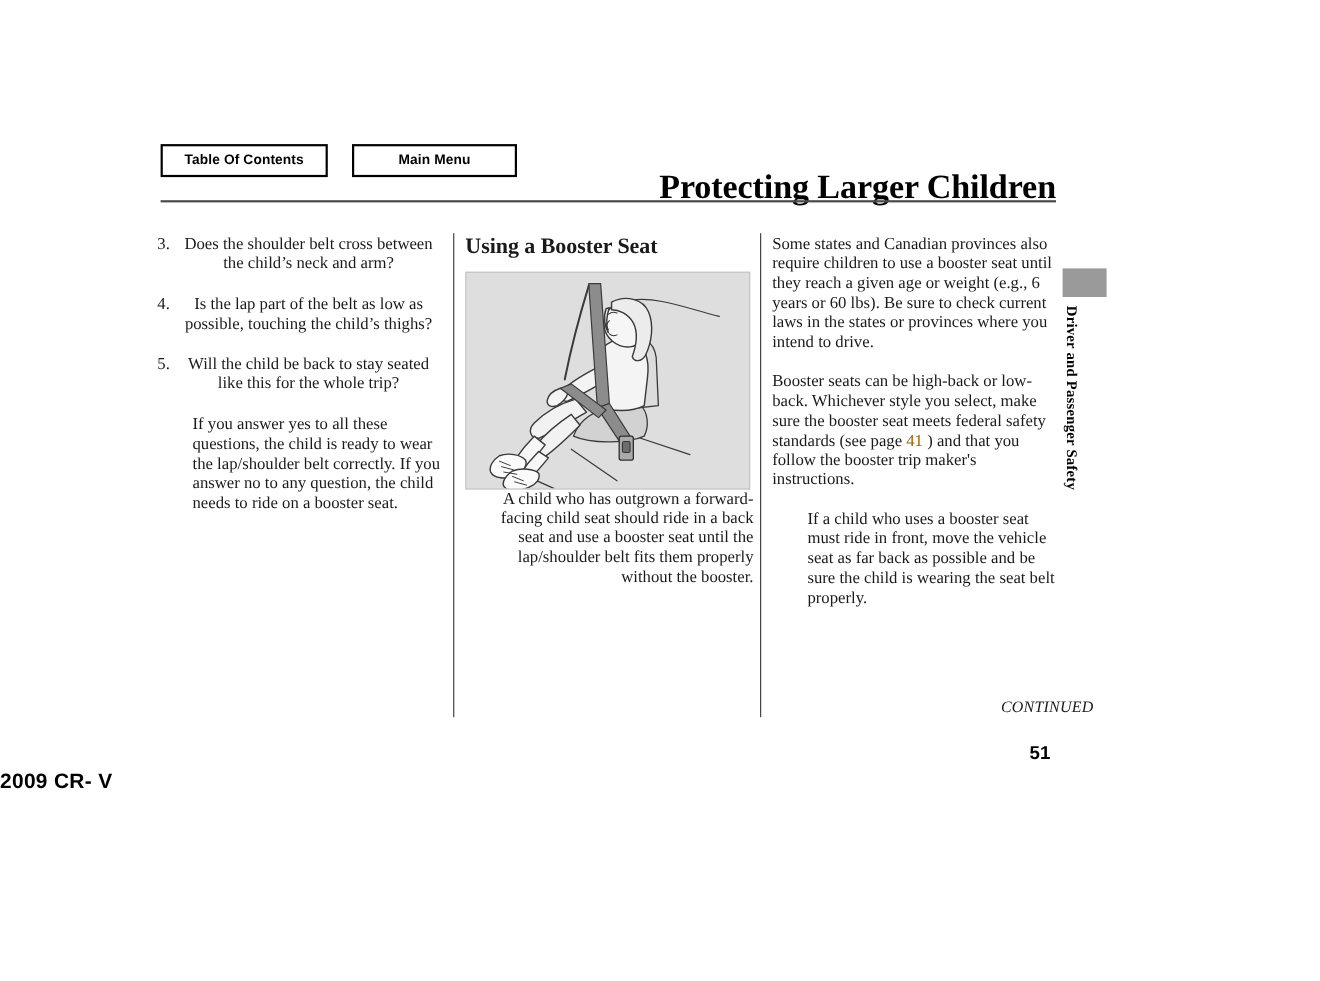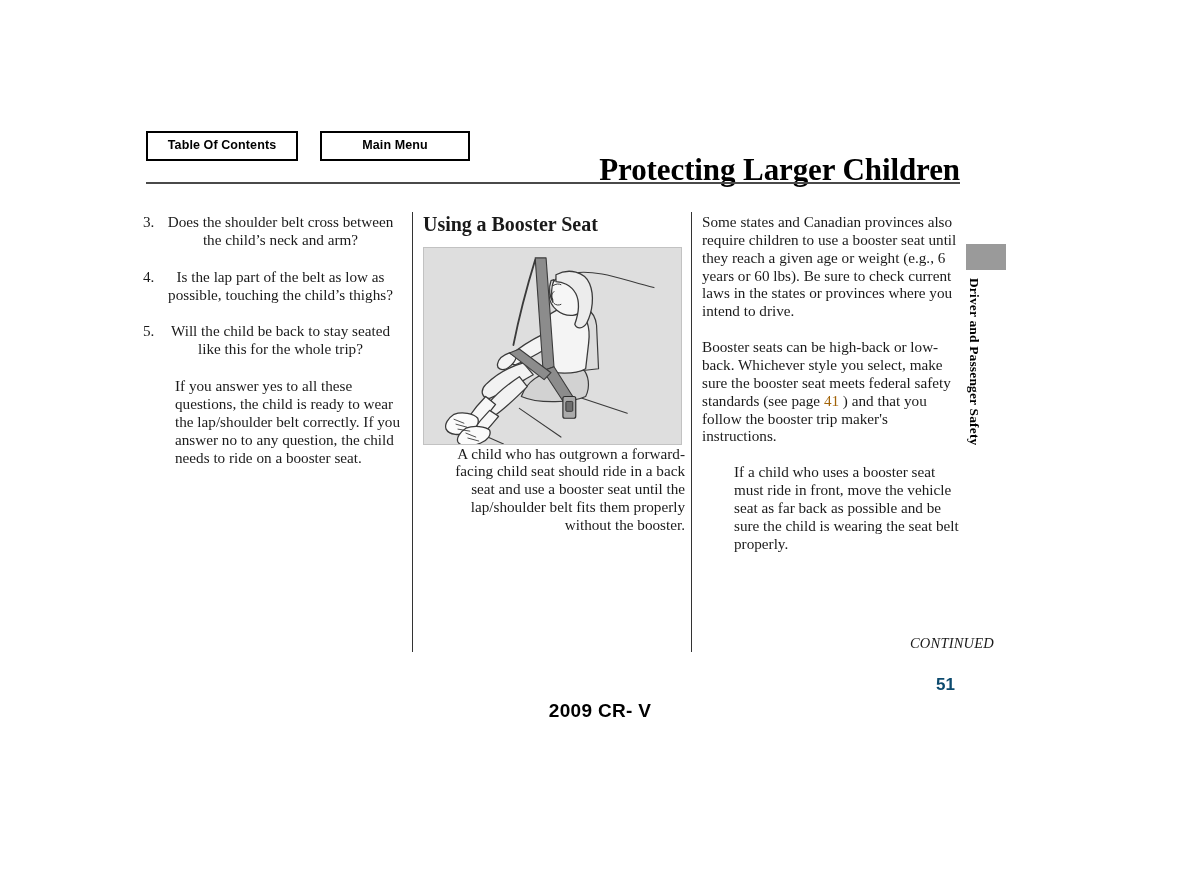--- a/index.html
+++ b/index.html
@@ -176,28 +176,27 @@
     color: #1a1a1a;
     margin-left: 31px;
   }
   .page-number {
     position: absolute;
     left: 936px;
     top: 675px;
     font-family: "Liberation Sans", sans-serif;
     font-weight: bold;
     font-size: 17px;
-    color: #0c4a6e;
+    color: #000000;
   }
   .model-footer {
     position: absolute;
     left: 0;
     right: 0;
     top: 700px;
-    text-align: center;
     font-family: "Liberation Sans", sans-serif;
     font-weight: bold;
     font-size: 19px;
     letter-spacing: 0.3px;
     color: #000000;
   }
 </style>
 </head>
 <body>
 

